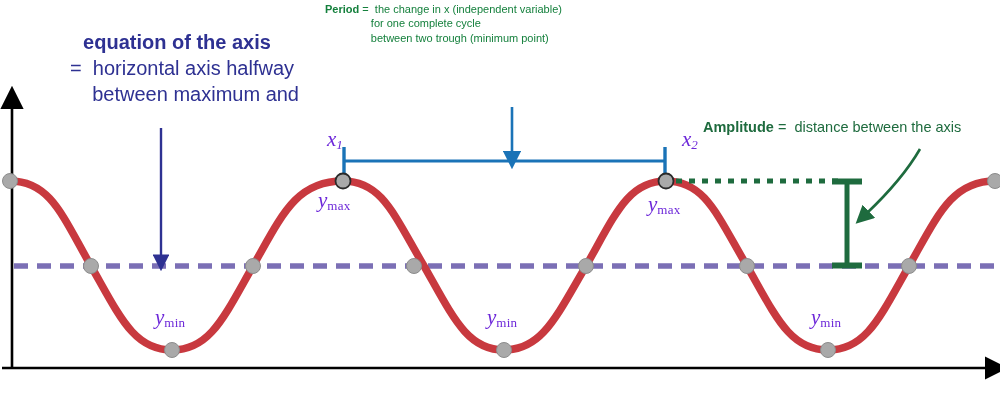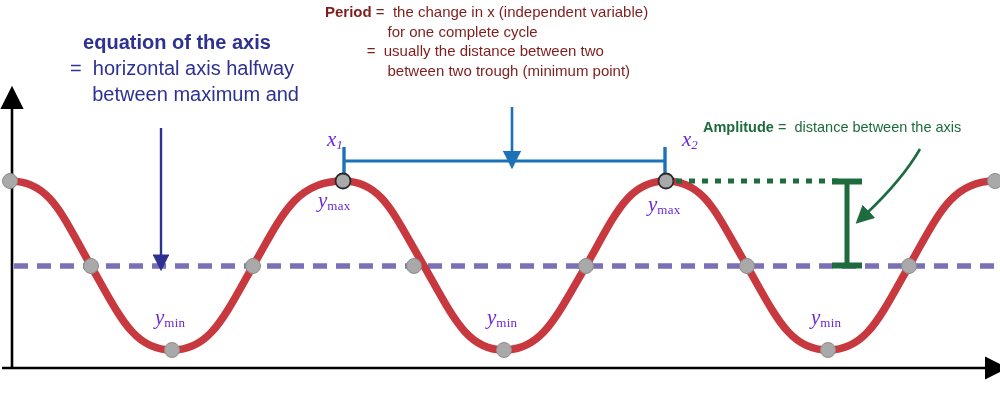--- a/index.html
+++ b/index.html
@@ -15,21 +15,21 @@
 
   
   .ann{line-height:1.30;}
   .ann .hd{font-weight:bold;}
   .ann .ln{white-space:pre;}
 
   #axis-ann{left:62px;top:29px;width:230px;color:#2E3192;font-size:20px;text-align:center;}
   #axis-ann .hd{display:block;}
   #axis-ann .body{display:block;text-align:left;padding-left:8px;}
 
-  #period-ann{left:325px;top:2px;width:400px;color:#7f1d1d;font-size:15px;}
+  #period-ann{left:325px;top:2px;width:400px;color:#15803d;font-size:11px;}
   #period-ann .row{display:block;white-space:pre;}
 
   #amp-ann{left:703px;top:118px;width:295px;color:#1E6B3E;font-size:14.5px;}
   #amp-ann .row{display:block;white-space:pre;}
 
   
   .mathlbl{position:absolute;font-family:"Liberation Serif",serif;
            font-style:italic;font-size:21px;color:#6d28d9;white-space:nowrap;}
   .mathlbl sub{font-style:normal;font-size:0.62em;vertical-align:-0.22em;
                font-family:"Liberation Serif",serif;letter-spacing:.2px;}
@@ -117,21 +117,20 @@
     <span class="hd">equation of the axis</span>
     <span class="body">
       <span class="ln">=  horizontal axis halfway</span><br>
       <span class="ln">    between maximum and</span><br>
     </span>
   </div>
 
   <div class="txtbox ann" id="period-ann">
     <span class="row"><b>Period</b><span> =  the change in x (independent variable)</span></span>
     <span class="row">               for one complete cycle</span>
-    <span class="row">          =  usually the distance between two</span>
     <span class="row">               between two trough (minimum point)</span>
   </div>
 
   <div class="txtbox ann" id="amp-ann">
     <span class="row"><b>Amplitude</b><span> =  distance between the axis</span></span>
   </div>
 
   <span class="mathlbl var" style="left:327px;top:127px;"><span>x</span><sub>1</sub></span>
   <span class="mathlbl var" style="left:682px;top:127px;"><span>x</span><sub>2</sub></span>
 

